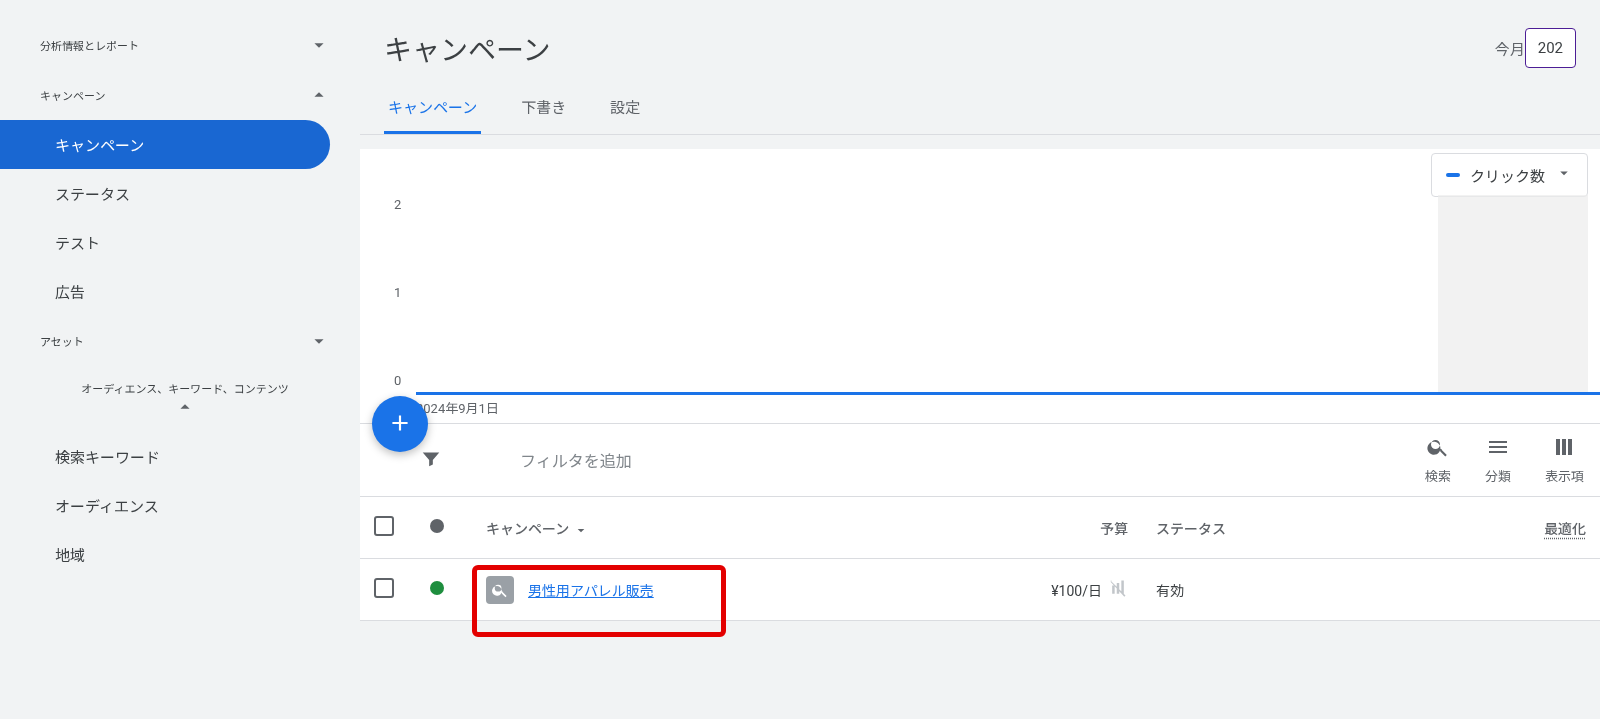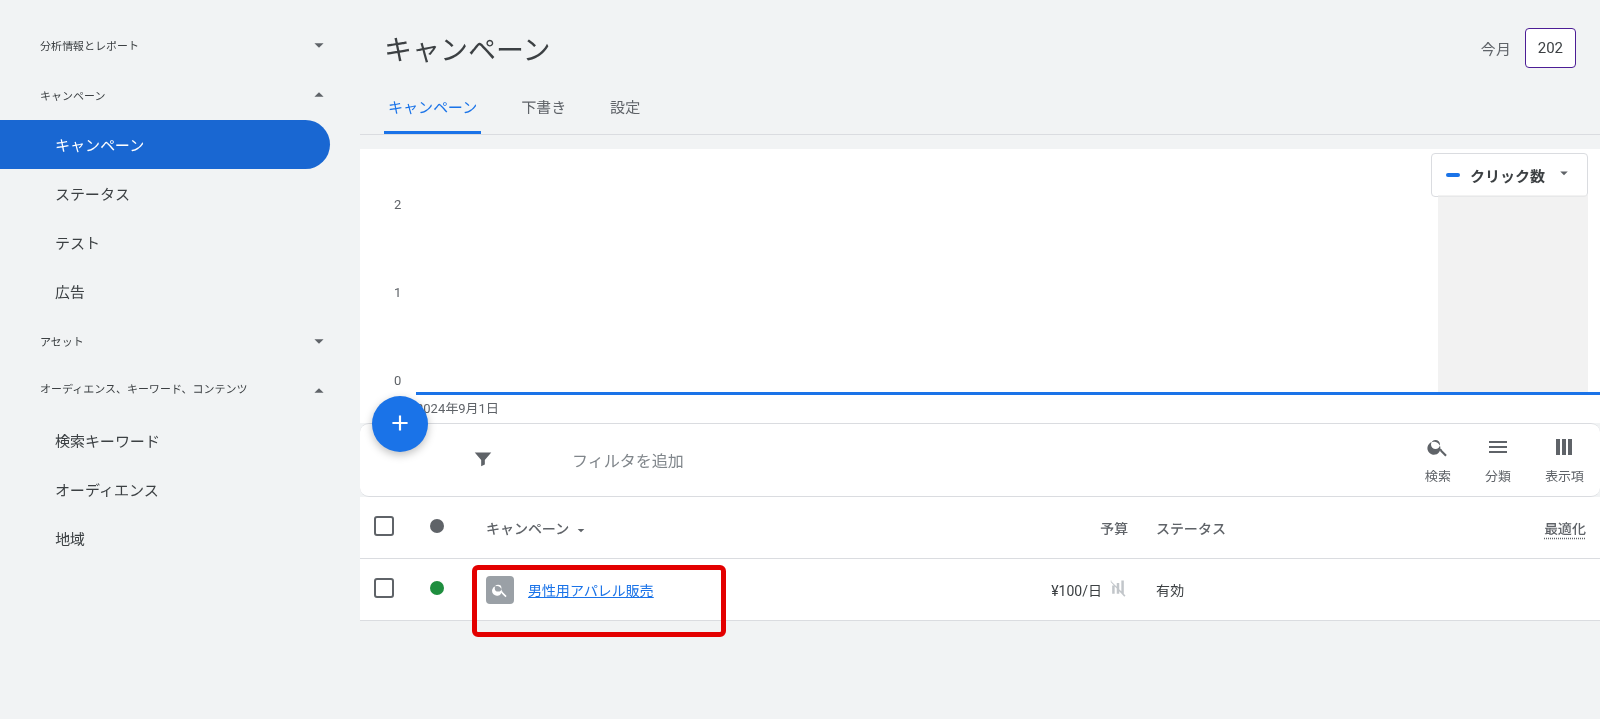--- a/index.html
+++ b/index.html
@@ -60,21 +60,21 @@
       min-width: 0;
     }
     .page-header {
       padding: 28px 24px 0 24px;
       display: flex;
       align-items: center;
       justify-content: space-between;
     }
     .page-title { font-size: 28px; font-weight: 400; color: #3c4043; }
     .date-slot {
-      display: flex; align-items: center; gap: 14px; color: #5f6368; font-size: 15px;
+      display: flex; align-items: center; color: #5f6368; font-size: 15px;
     }
     .date-chip {
       border: 1px solid #4c1d95; background: #fff; border-radius: 4px;
       padding: 10px 12px; color: #3c4043; font-size: 15px;
     }
 
     
     .tabs {
       display: flex; gap: 36px; padding: 28px 24px 0 24px;
       border-bottom: 1px solid #dadce0;
@@ -87,21 +87,21 @@
 
     
     .chart-zone {
       position: relative; background: #fff;
       margin: 14px 0 0 0;
     }
     .metric-selector {
       position: absolute; right: 12px; top: 4px;
       border: 1px solid #dadce0; border-radius: 4px; background: #fff;
       display: flex; align-items: center; gap: 10px;
-      padding: 10px 14px; cursor: pointer; font-size: 15px; color: #3c4043; font-weight: bold;
+      padding: 10px 14px; cursor: pointer; font-size: 15px; color: #3c4043;
     }
     .metric-swatch { width: 14px; height: 4px; background: #1a73e8; border-radius: 2px; }
     .caret-down svg { width: 18px; height: 18px; color: #5f6368; }
 
     .plot {
       position: relative; height: 200px;
       margin-left: 56px;
     }
     .y-tick {
       position: absolute; left: -22px; color: #5f6368; font-size: 13px;
@@ -115,21 +115,21 @@
       position: absolute; right: 12px; top: 0; bottom: 0; width: 150px;
       background: #ececec; opacity: 0.7;
     }
     .x-tick {
       position: absolute; left: 0; top: 203px; color: #5f6368; font-size: 13px;
     }
 
     
     .toolbar-row {
       position: relative; background: #fff; border-top: 1px solid #dadce0; border-bottom: 1px solid #dadce0;
-      display: flex; align-items: center; height: 74px; padding-left: 112px; border-radius: 9px;
+      display: flex; align-items: center; height: 74px; padding-left: 60px;
     }
     .fab {
       position: absolute; left: 12px; top: -28px;
       width: 56px; height: 56px; border-radius: 50%;
       background: #1a73e8; color: #fff; display: flex; align-items: center; justify-content: center;
       box-shadow: 0 3px 8px rgba(0,0,0,0.25); cursor: pointer;
     }
     .fab svg { width: 26px; height: 26px; }
     .filter-icon svg { width: 22px; height: 22px; color: #5f6368; }
     .filter-placeholder {
@@ -221,21 +221,21 @@
 
     <div class="nav-group">
       <span>アセット</span>
       <span class="chev">
         <svg viewBox="0 0 24 24">
             <path fill="currentColor" d="M7 10l5 5 5-5z"></path>
           </svg>
       </span>
     </div>
 
-    <div class="nav-group" style="align-items:flex-start;">
+    <div class="nav-group" style="align-items:center;flex-direction:column;">
       <span style="max-width:230px;">オーディエンス、キーワード、コンテンツ</span>
       <span class="chev">
         <svg viewBox="0 0 24 24">
             <path fill="currentColor" d="M7 14l5-5 5 5z"></path>
           </svg>
       </span>
     </div>
     <div class="nav-sub">
       <div class="nav-sub-item">
         <span>検索キーワード</span>

